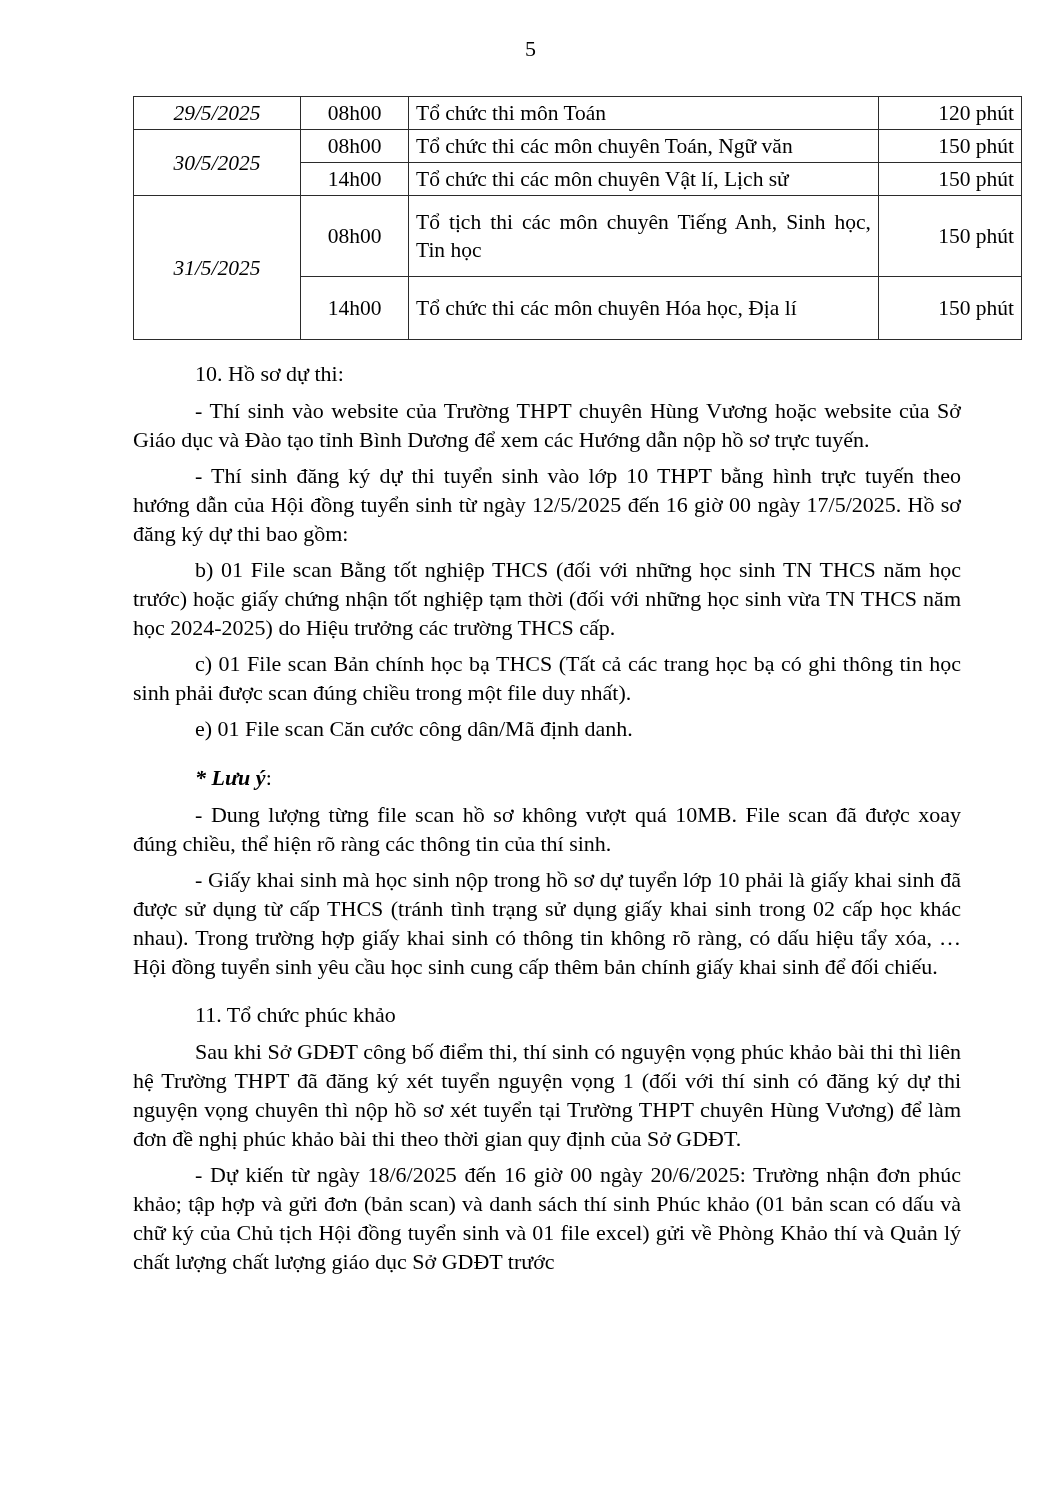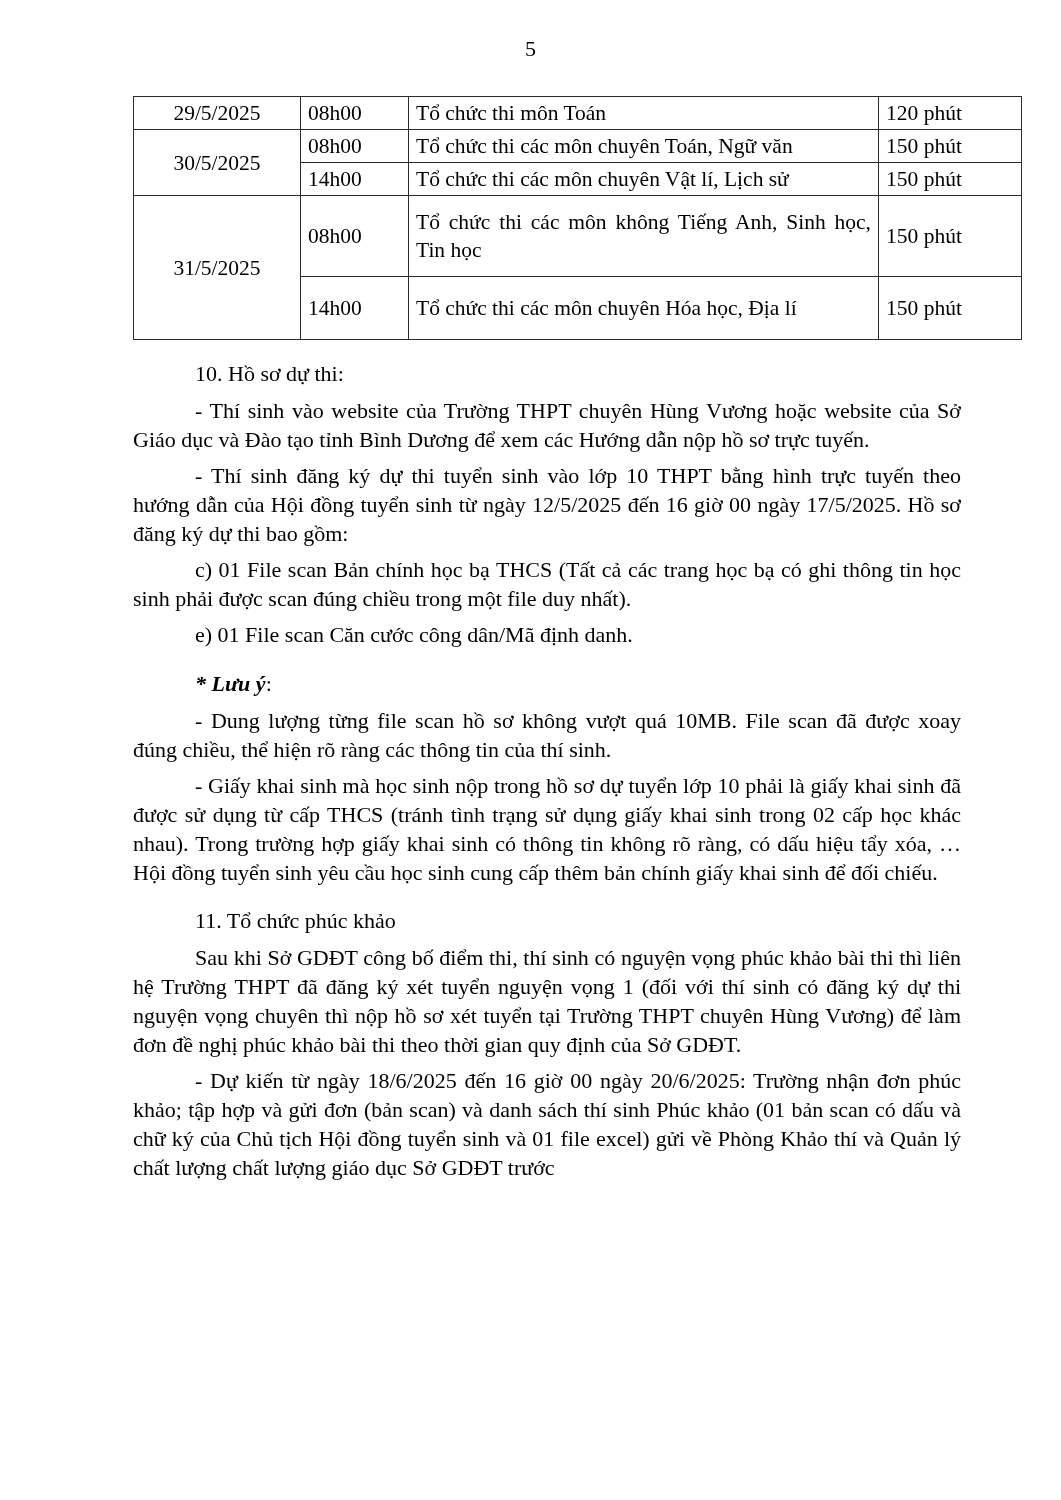--- a/index.html
+++ b/index.html
@@ -48,24 +48,24 @@
     width: 828px;
     table-layout: fixed;
     font-size: 21.5px;
     line-height: 28px;
   }
   table.schedule td {
     border: 1.3px solid #2b2b2b;
     padding: 2px 7px;
     vertical-align: middle;
   }
-  td.col-date   { width: 152px; text-align: center; }
-  td.col-time   { width: 93px;  }
+  td.col-date   { width: 152px; text-align: center; font-style: italic; }
+  td.col-time   { width: 93px;  text-align: center; }
   td.col-desc   { width: 455px; text-align: justify; text-align-last: left; padding-left: 10px; padding-right: 10px;}
-  td.col-dur    { width: 128px; text-align: left; }
+  td.col-dur    { width: 128px; text-align: right; }
   tr.tall td { height: 76px; }
   tr.tall2 td { height: 58px; }
 
   
   .h-sec {
     font-weight: normal;
     font-size: 22px;
     line-height: 32px;
     margin: 18px 0 6px 0;
     text-indent: 62px;
@@ -117,37 +117,38 @@
           <td class="col-dur">150 phút</td>
         </tr>
         <tr>
           <td class="col-time">14h00</td>
           <td class="col-desc">Tổ chức thi các môn chuyên Vật lí, Lịch sử</td>
           <td class="col-dur">150 phút</td>
         </tr>
         <tr class="tall">
           <td class="col-date" rowspan="2">31/5/2025</td>
           <td class="col-time">08h00</td>
-          <td class="col-desc">Tổ chức thi các môn không Tiếng Anh, Sinh học, Tin học</td>
+          <td class="col-desc">Tổ tịch thi các môn chuyên Tiếng Anh, Sinh học, Tin học</td>
           <td class="col-dur">150 phút</td>
         </tr>
         <tr class="tall2">
           <td class="col-time">14h00</td>
           <td class="col-desc">Tổ chức thi các môn chuyên Hóa học, Địa lí</td>
           <td class="col-dur">150 phút</td>
         </tr>
       </tbody>
     </table>
 
     <div class="h-sec">10. Hồ sơ dự thi:</div>
 
     <p class="para">- Thí sinh vào website của Trường THPT chuyên Hùng Vương hoặc website của Sở Giáo dục và Đào tạo tỉnh Bình Dương để xem các Hướng dẫn nộp hồ sơ trực tuyến.</p>
 
     <p class="para"><span>- Thí sinh đăng ký dự thi tuyển sinh vào lớp 10 THPT bằng hình </span><b>trực tuyến</b><span> theo hướng dẫn của Hội đồng tuyển sinh từ ngày </span><b>12/5/2025</b><span> đến </span><b>16 giờ 00</b><span> ngày </span><b>17/5/2025</b><span>. Hồ sơ đăng ký dự thi bao gồm:</span></p>
 
+    <p class="para">b) 01 File scan Bằng tốt nghiệp THCS (đối với những học sinh TN THCS năm học trước) hoặc giấy chứng nhận tốt nghiệp tạm thời (đối với những học sinh vừa TN THCS năm học 2024-2025) do Hiệu trưởng các trường THCS cấp.</p>
     <p class="para">c) 01 File scan Bản chính học bạ THCS (Tất cả các trang học bạ có ghi thông tin học sinh phải được scan đúng chiều trong một file duy nhất).</p>
     <p class="para">e) 01 File scan Căn cước công dân/Mã định danh.</p>
 
     <p class="note-title"><span>* Lưu ý</span><span class="plain">:</span></p>
 
     <p class="para">- Dung lượng từng file scan hồ sơ không vượt quá 10MB. File scan đã được xoay đúng chiều, thể hiện rõ ràng các thông tin của thí sinh.</p>
     <p class="para">- Giấy khai sinh mà học sinh nộp trong hồ sơ dự tuyển lớp 10 phải là giấy khai sinh đã được sử dụng từ cấp THCS (tránh tình trạng sử dụng giấy khai sinh trong 02 cấp học khác nhau). Trong trường hợp giấy khai sinh có thông tin không rõ ràng, có dấu hiệu tẩy xóa, … Hội đồng tuyển sinh yêu cầu học sinh cung cấp thêm bản chính giấy khai sinh để đối chiếu.</p>
 
     <div class="h-sec">11. Tổ chức phúc khảo</div>
 

